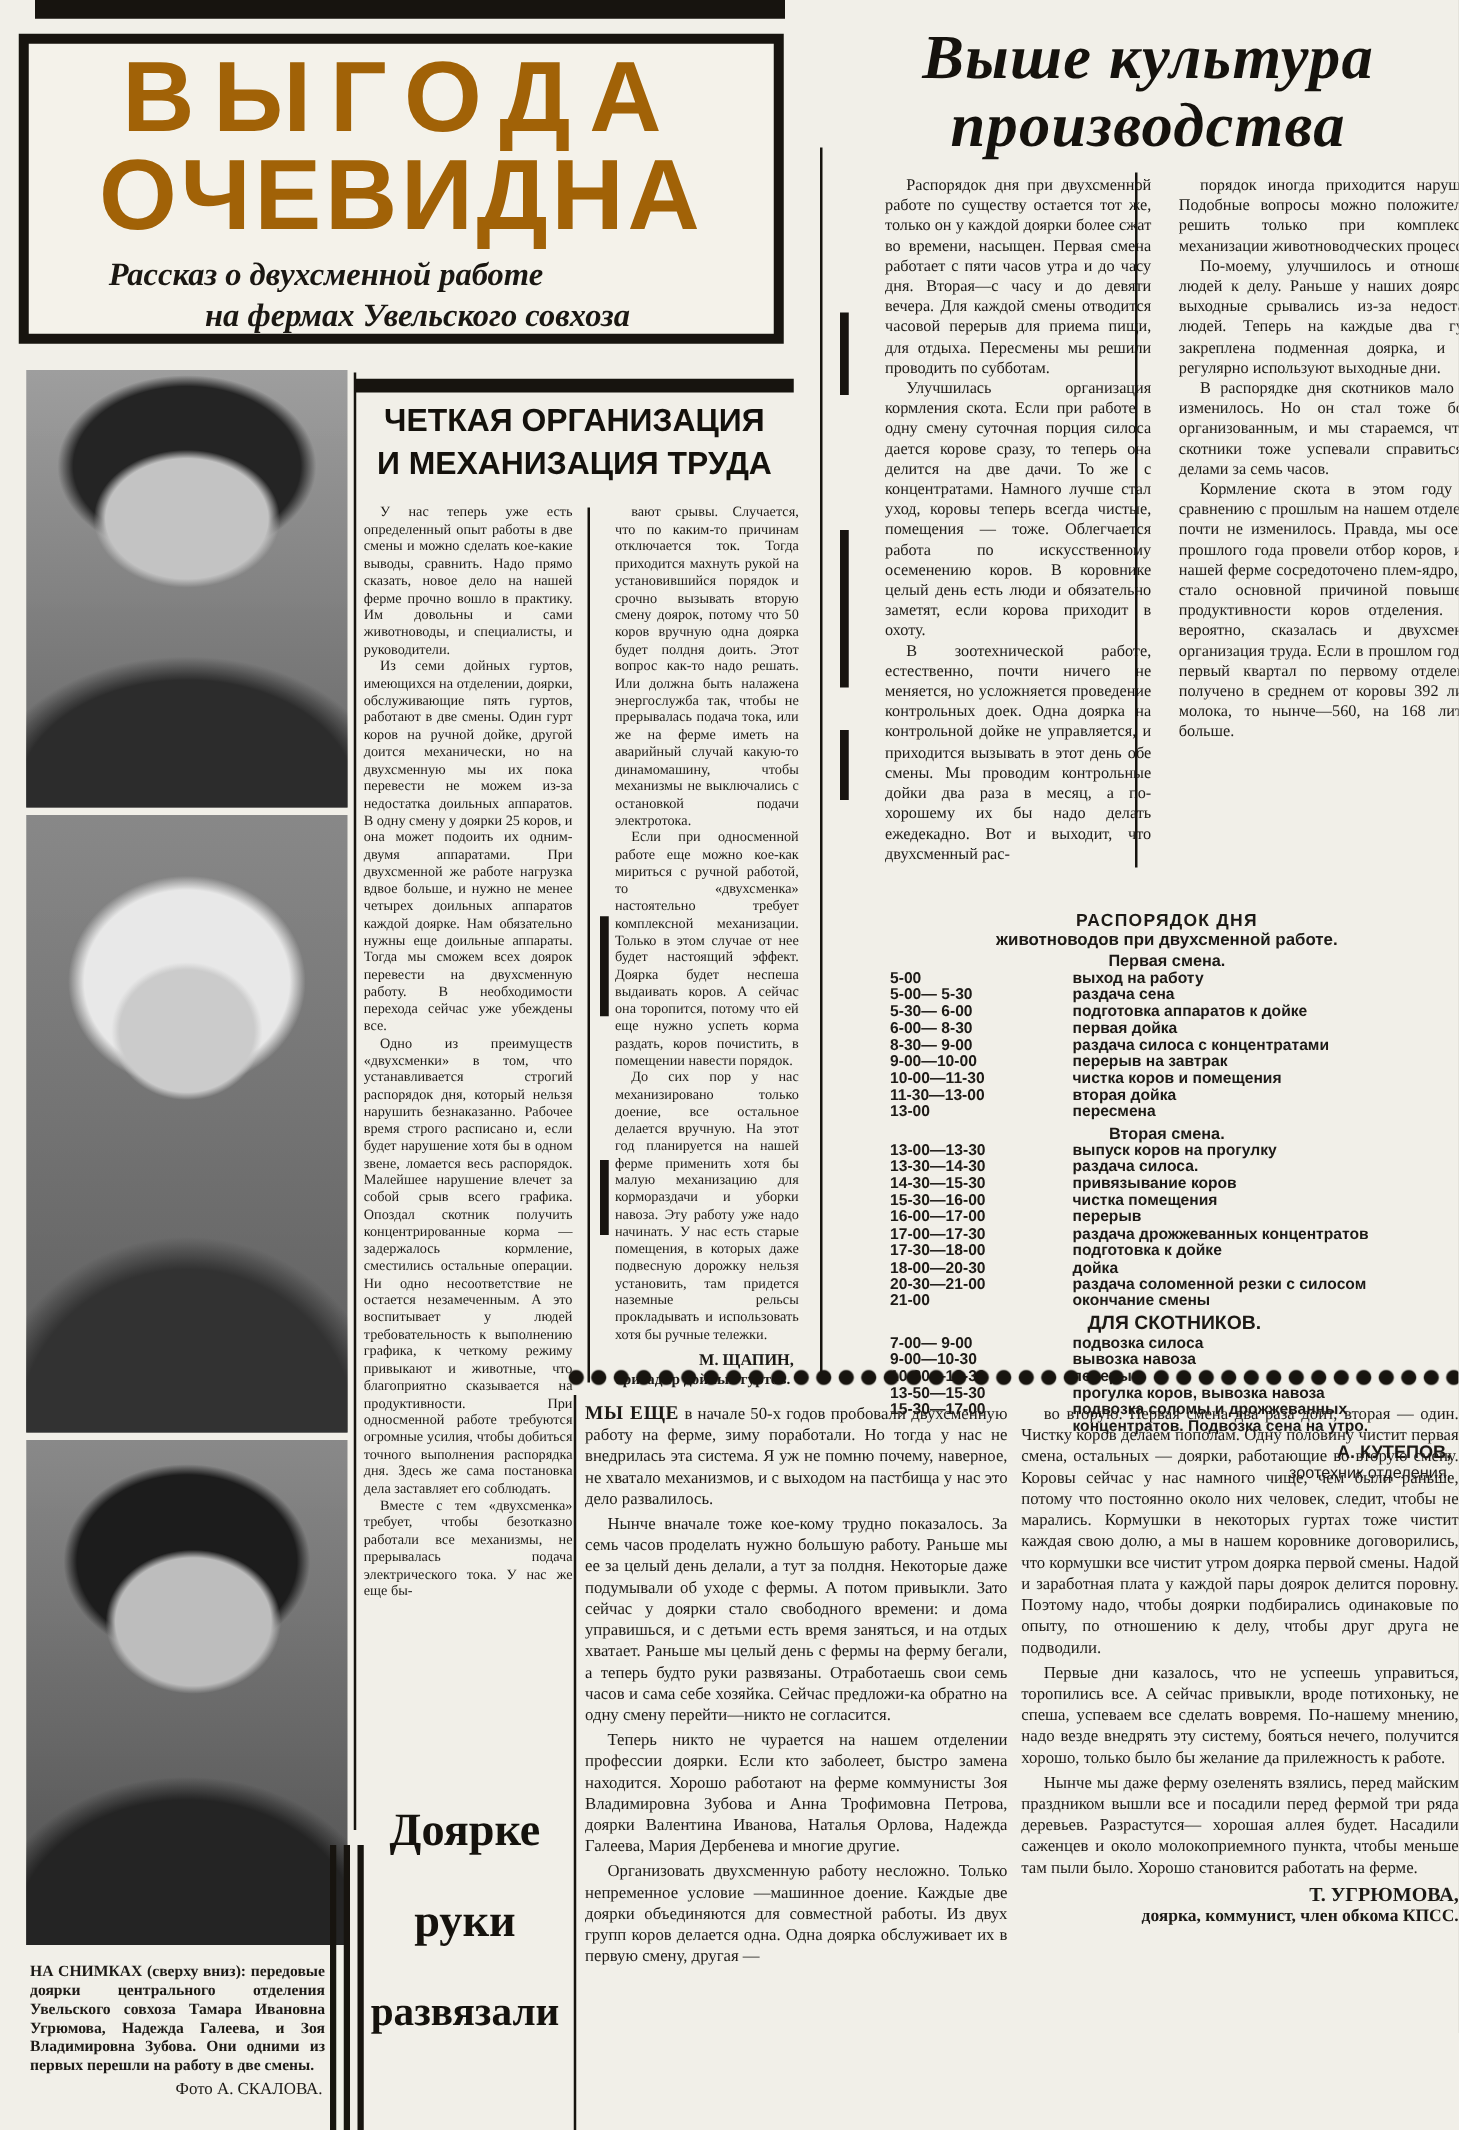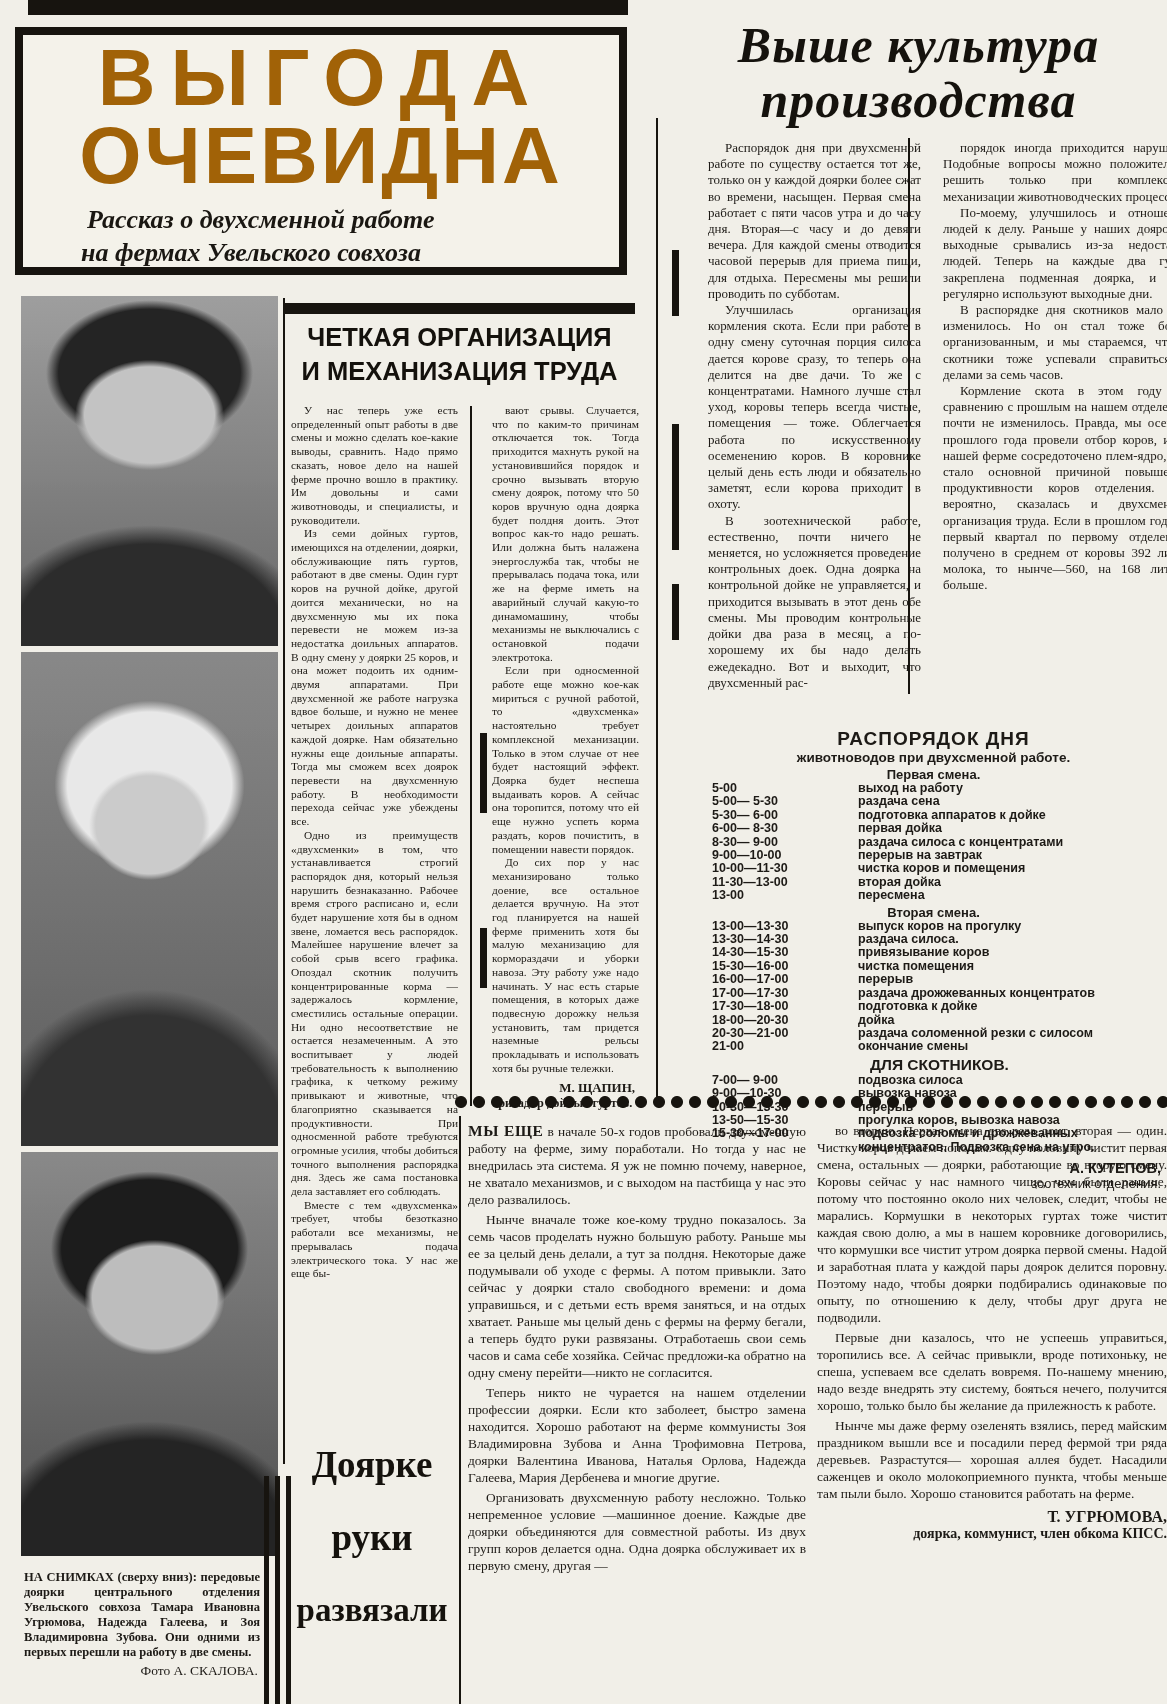--- a/index.html
+++ b/index.html
@@ -13,21 +13,21 @@
   .top-bar{left:28px;top:0;width:600px;height:15px;background:#17140f;}
   .masthead{left:15px;top:27px;width:612px;height:248px;border:8px solid #17140f;
             background:#f4f2ea;box-sizing:border-box;padding-top:4px;}
   .mast-title{font-family:"Liberation Sans",sans-serif;font-weight:bold;
               text-align:center;font-size:80px;line-height:.97;color:#a16207;}
   .mast-title .t1{letter-spacing:15px;}
   .mast-title .t2{letter-spacing:3px;}
   .mast-sub{margin-top:9px;font-style:italic;font-weight:bold;font-size:26px;
             line-height:33px;color:#1a1712;}
   .mast-sub .s1{padding-left:64px;}
-  .mast-sub .s2{padding-left:58px;}
+  .mast-sub .s2{padding-left:26px;text-align:center;}
 
   
   .right-headline{left:638px;top:2px;width:529px;text-align:center;
       font-style:italic;font-weight:bold;font-size:50px;line-height:55px;
       letter-spacing:1px;color:#15120d;}
 
   
   .rtext{line-height:16.2px;margin-left:22px;}
   .rtext p{font-size:13px;line-height:16.2px;text-align:justify;
            text-indent:17px;margin:0;}
@@ -41,21 +41,21 @@
   .mid-title-bar{left:284px;top:303px;width:351px;height:11px;background:#17140f;}
   .mid-title{left:284px;top:320px;width:351px;text-align:center;
       font-family:"Liberation Sans",sans-serif;font-weight:bold;
       font-size:25.5px;line-height:34px;color:#14110c;}
   .mid-sig{margin-top:5px;}
   .mid-sig .nm{text-align:right;font-weight:bold;font-size:13px;padding-right:4px;}
   .mid-sig .rl{font-weight:bold;font-size:12.3px;text-align:justify;}
 
   
   .schedule{left:700px;top:728px;width:467px;font-family:"Liberation Sans",sans-serif;}
-  .sch-title{text-align:center;font-size:19px;font-weight:bold;letter-spacing:1px;margin:0;}
+  .sch-title{text-align:center;font-size:14px;font-weight:bold;letter-spacing:1px;margin:0;}
   .sch-sub{text-align:center;font-size:13.5px;font-weight:bold;}
   .sch-head{text-align:center;font-weight:bold;font-size:13px;margin-top:2px;}
   .sch-head-caps{font-weight:bold;font-size:15.5px;margin-left:170px;margin-top:2px;}
   .sch-row{display:flex;}
   .sch-time{width:158px;padding-left:12px;font-weight:bold;font-size:12.5px;
             line-height:13.4px;white-space:pre;box-sizing:border-box;}
   .sch-task{flex:1;font-weight:bold;font-size:12.5px;line-height:13.4px;}
   .sch-sig{margin-top:6px;padding-right:6px;text-align:right;
            font-family:Liberation Sans, sans-serif;}
   .sch-sig .nm{font-weight:bold;font-size:14.5px;}

